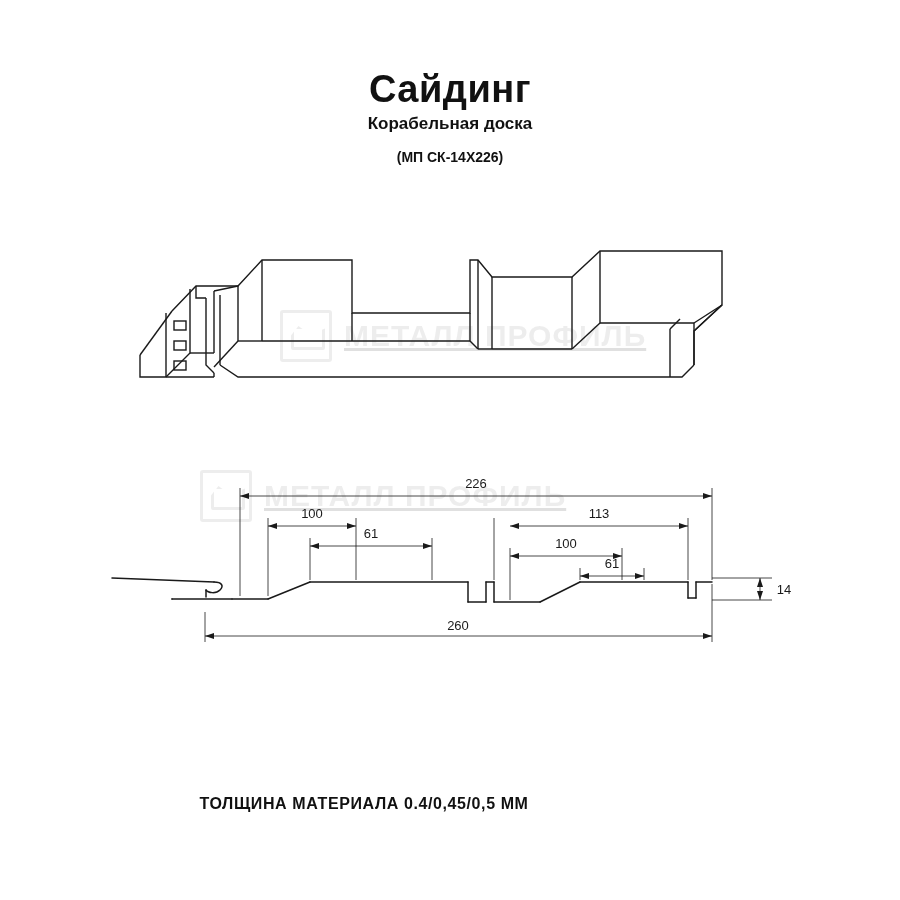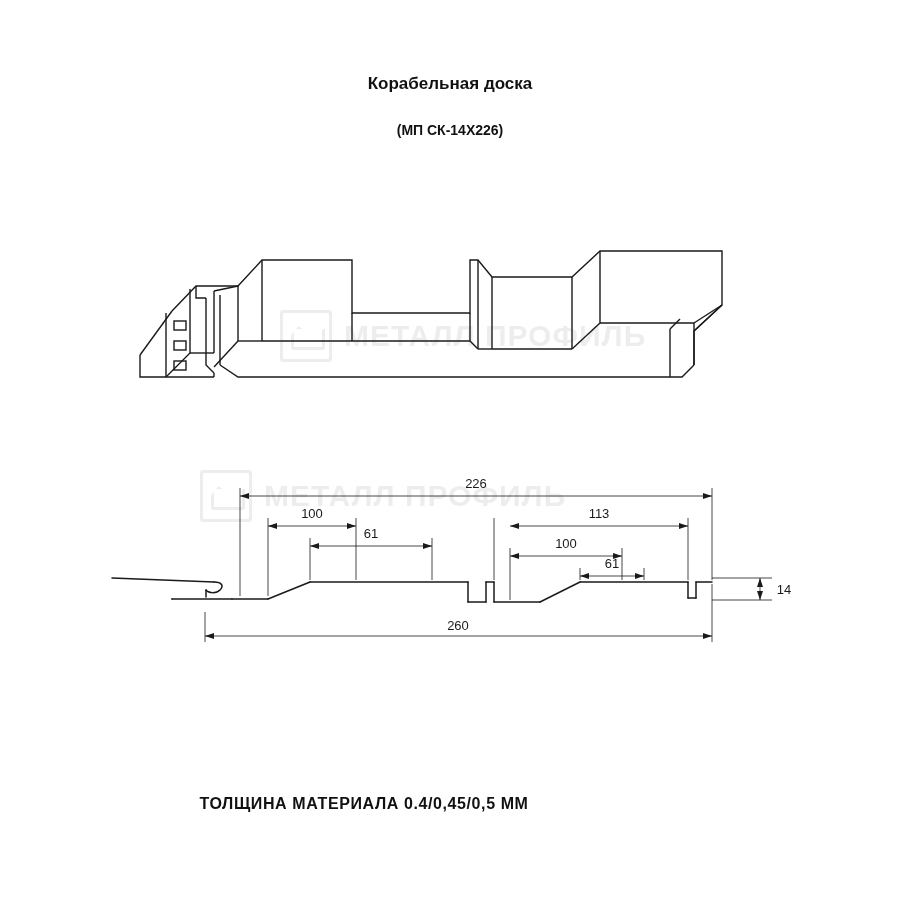--- a/index.html
+++ b/index.html
@@ -36,35 +36,36 @@
     line-height: 1.05;
     color: #111;
   }
   .subtitle {
     margin-top: 4px;
     font-size: 17px;
     font-weight: bold;
     color: #111;
   }
   .code {
-    margin-top: 28px;
+    margin-top: 15px;
     font-size: 14px;
     font-weight: bold;
     color: #111;
   }
 
   
   .watermark {
     position: absolute;
     display: flex;
     align-items: center;
     gap: 12px;
     opacity: 0.13;
     pointer-events: none;
     user-select: none;
+    text-decoration: underline;
   }
   .wm-text {
     font-size: 30px;
     font-weight: bold;
     letter-spacing: 1px;
     color: #7a7a7a;
     white-space: nowrap;
   }
   .wm-logo {
     width: 46px;
@@ -108,20 +109,21 @@
     letter-spacing: 0.6px;
     color: #111;
   }
 </style>
 </head>
 <body>
 
 <div class="page">
 
   <div class="header">
+    <div class="title">Сайдинг</div>
     <div class="subtitle">Корабельная доска</div>
     <div class="code">(МП СК-14Х226)</div>
   </div>
 
   <div class="watermark" id="wm1">
     <div class="wm-logo"></div>
     <div class="wm-text">МЕТАЛЛ ПРОФИЛЬ</div>
   </div>
 
   <div class="watermark" id="wm2">

